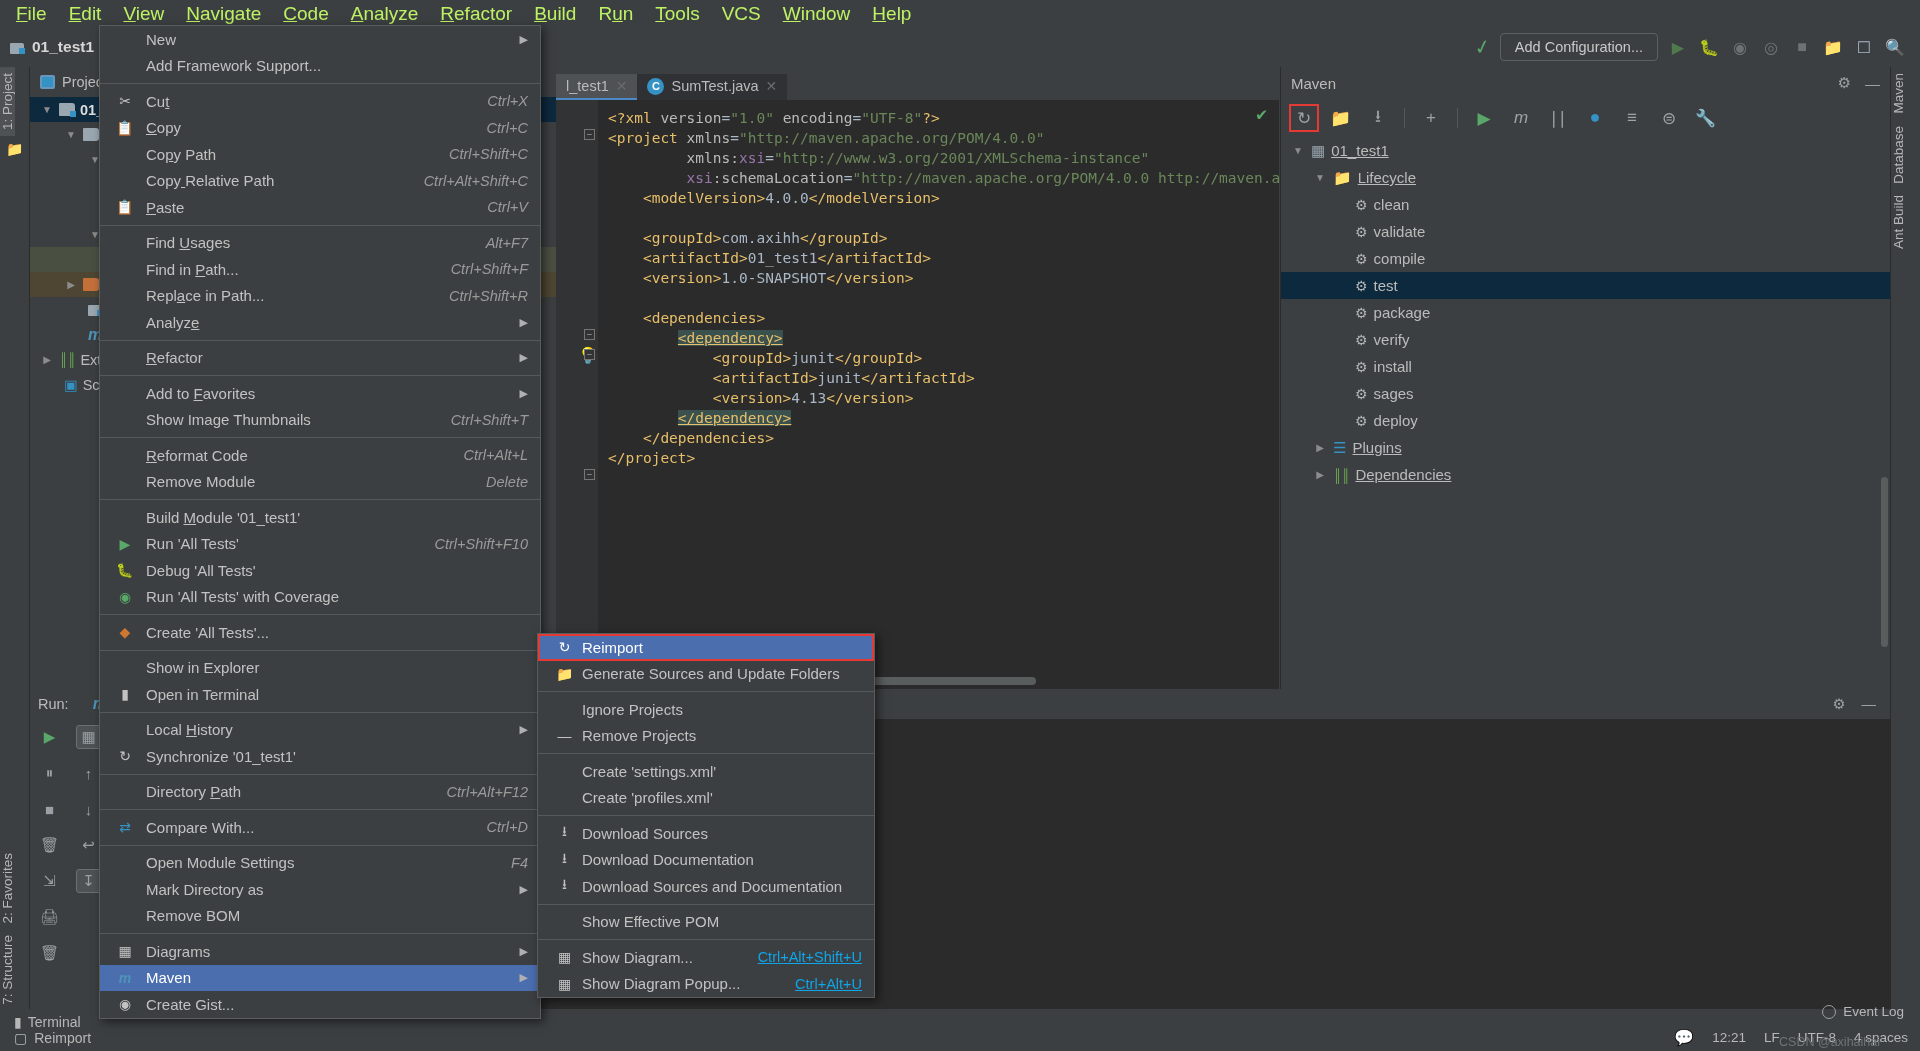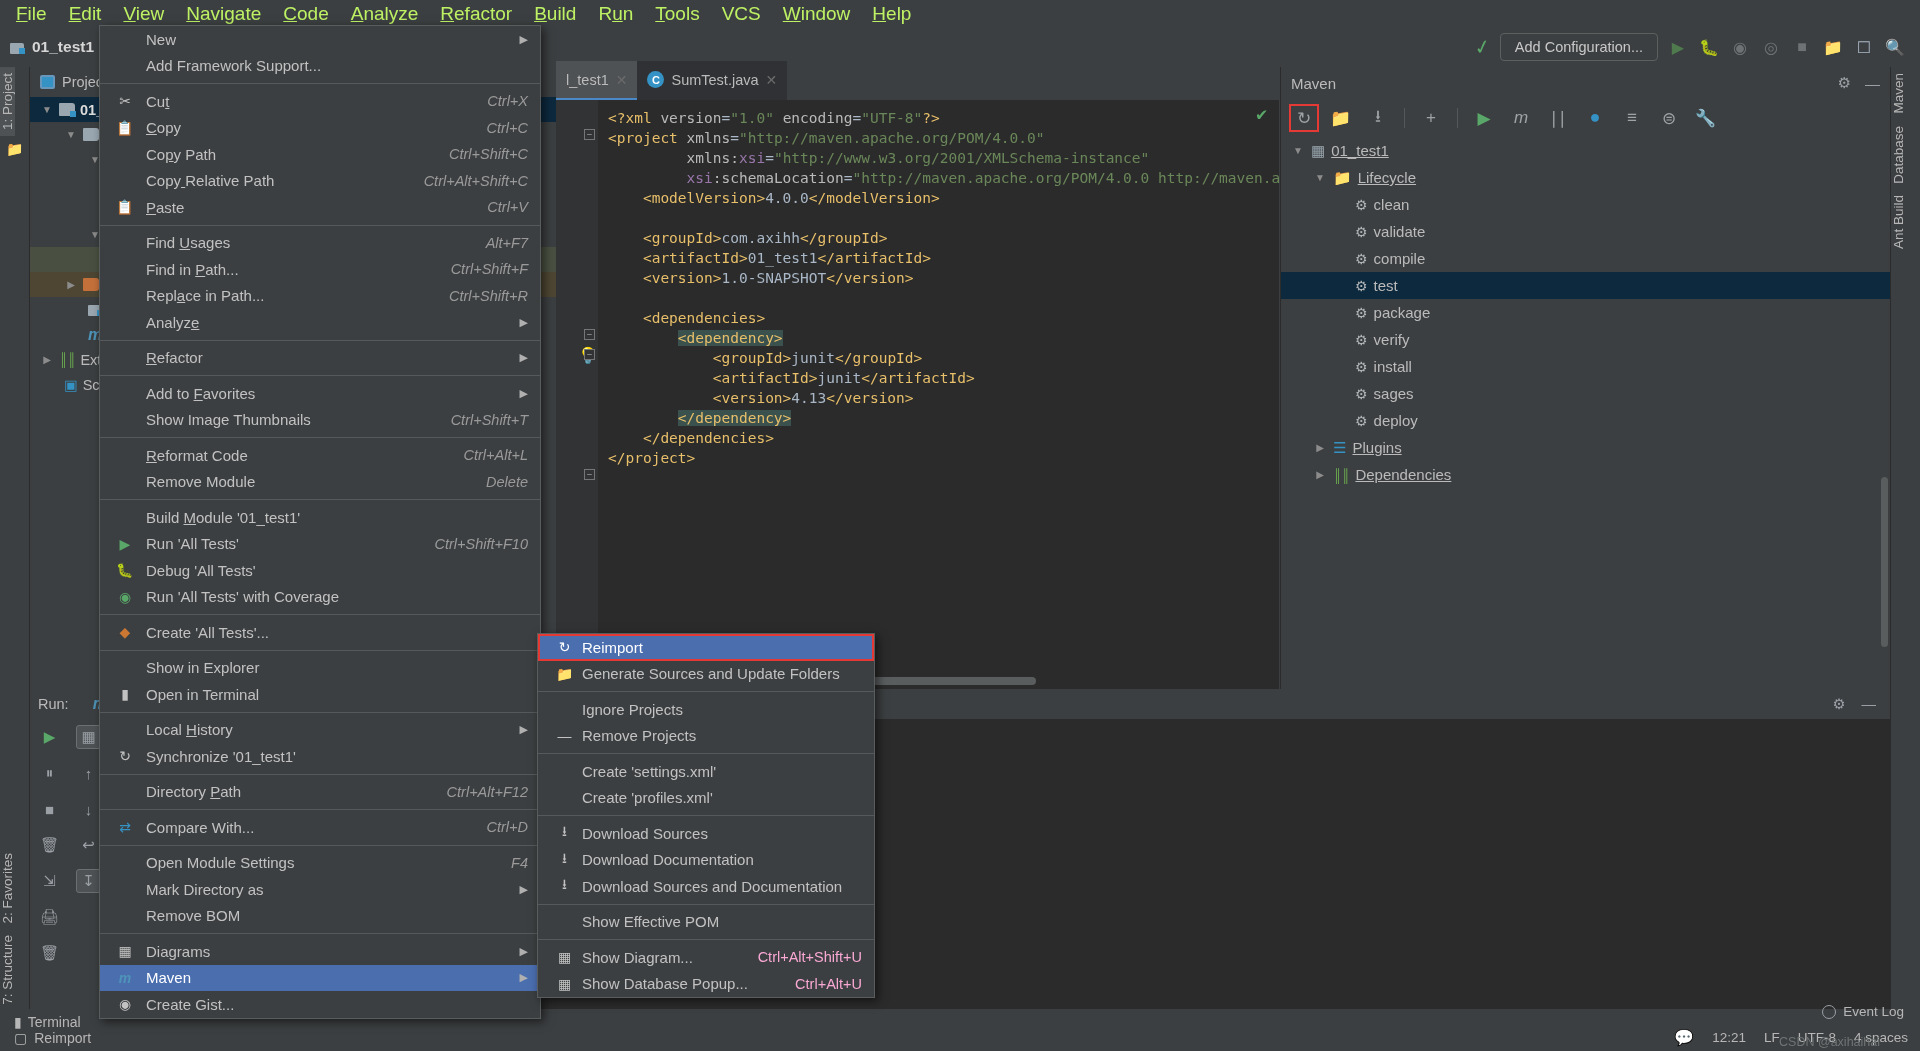--- a/index.html
+++ b/index.html
@@ -55,33 +55,33 @@
   .folder{ width:16px;height:13px;background:#9aa7b0;border-radius:1px 3px 3px 1px; position:relative; flex:0 0 auto;}
   .folder.orange{background:#c4703a;}
   .folder.mod:after{content:"";position:absolute;right:-1px;bottom:-1px;width:6px;height:6px;background:#3592c4;}
   .bold{font-weight:bold;color:#dcdcdc;}
   .mlogo{color:#4e93b8;font-style:italic;font-weight:bold;font-size:16px;}
   .barsico{color:#6aa84f;letter-spacing:-1px;font-size:13px;}
 
   
   .editor{ position:absolute; left:556px; top:67px; width:723px; height:622px; background:#2b2b2b;}
   .tabstrip{ height:33px; background:#3c3f41; display:flex; align-items:flex-end;}
-  .etab{ height:39px; display:flex; align-items:center; gap:7px; padding:0 10px; font-size:14.5px; color:#bbbbbb;
+  .etab{ height:26px; display:flex; align-items:center; gap:7px; padding:0 10px; font-size:14.5px; color:#bbbbbb;
     background:#3c3f41; border-bottom:2px solid transparent;}
   .etab.active{ background:#4e5254; border-bottom:2px solid #4a88c7;}
   .etab.java{ background:#2f3134; }
   .cico{width:17px;height:17px;border-radius:50%;background:#3592c4;color:#fff;font-size:11px;
         display:flex;align-items:center;justify-content:center;font-weight:bold;}
   .xclose{color:#6b6b6b;font-size:14px;}
   .code{ position:relative; background:#2b2b2b; height:589px; padding-top:8px;
     font-family:"DejaVu Sans Mono", monospace; font-size:14.5px; line-height:20px; color:#a9b7c6;}
   .gutter{position:absolute;left:0;top:0;width:42px;height:100%;background:#313335;}
   .cline{ padding-left:52px; white-space:pre; }
   .tg{color:#e8bf6a;} .at{color:#bababa;} .vl{color:#6a8759;} .txt{color:#a9b7c6;} .ns{color:#9876aa;}
-  .hl{background:#3b514d;}
+  .hl{background:#3b514d;text-decoration:underline;}
   .checkmark{position:absolute;right:12px;top:4px;color:#59a869;font-size:18px;}
   .foldmark{position:absolute;left:28px;width:11px;height:11px;border:1px solid #767676;color:#9a9a9a;
     font-size:9px;line-height:9px;text-align:center;background:#313335;}
   .bulb{position:absolute;left:22px;color:#edc23b;font-size:16px;}
   .hscroll{position:absolute;left:250px;bottom:4px;width:230px;height:8px;background:#5a5d5e;border-radius:4px;}
 
   
   .maven{ position:absolute; left:1280px; top:67px; width:610px; height:622px; background:#3c3f41;
      border-left:1px solid #2b2b2b;}
   .mvhead{ height:32px; display:flex; align-items:center; padding:0 10px; font-size:15px; color:#bbbbbb;}
@@ -127,21 +127,21 @@
   .cmi .sub{ margin-left:auto; color:#b0b0b0; font-size:11px; padding-left:20px;}
   .csep{ height:1px; background:#55595b; margin:4px 0; }
 
   
   .submenu{ position:absolute; left:537px; top:633px; width:338px;
     background:#3c3f41; border:1px solid #5a5d5e; box-shadow:3px 3px 9px rgba(0,0,0,.55); z-index:60;}
   .smi{ height:26.5px; display:flex; align-items:center; font-size:15px; color:#c2c2c2; position:relative;
      padding-left:44px; padding-right:12px;}
   .smi.selred{ background:#4b6eaf; color:#ffffff; outline:2px solid #e53935; outline-offset:-2px;}
   .smi .ico{ position:absolute; left:18px; width:17px; text-align:center; font-size:14px;}
-  .smi .acc{ margin-left:auto; color:#f9a8d4; font-size:14.5px; padding-left:20px;}
+  .smi .acc{ margin-left:auto; color:#0ea5e9; font-size:14.5px; padding-left:20px;text-decoration:underline;}
 
   .grn{color:#59a869;} .blu{color:#3592c4;} .org{color:#cc7832;}
 </style>
 </head>
 <body>
 
 <div id="app">
 
   <div class="menubar" id="menubar">
       <div class="mi"><span class="mnem">F</span>ile</div>
@@ -630,18 +630,18 @@
         <span>Show Effective POM</span>
       </div>
       <div class="csep"></div>
       <div class="smi">
         <span class="ico">▦</span>
         <span>Show Diagram...</span>
         <span class="acc">Ctrl+Alt+Shift+U</span>
       </div>
       <div class="smi">
         <span class="ico">▦</span>
-        <span>Show Database Popup...</span>
+        <span>Show Diagram Popup...</span>
         <span class="acc">Ctrl+Alt+U</span>
       </div>
     </div>
 
 </div>
 
 </body></html>

